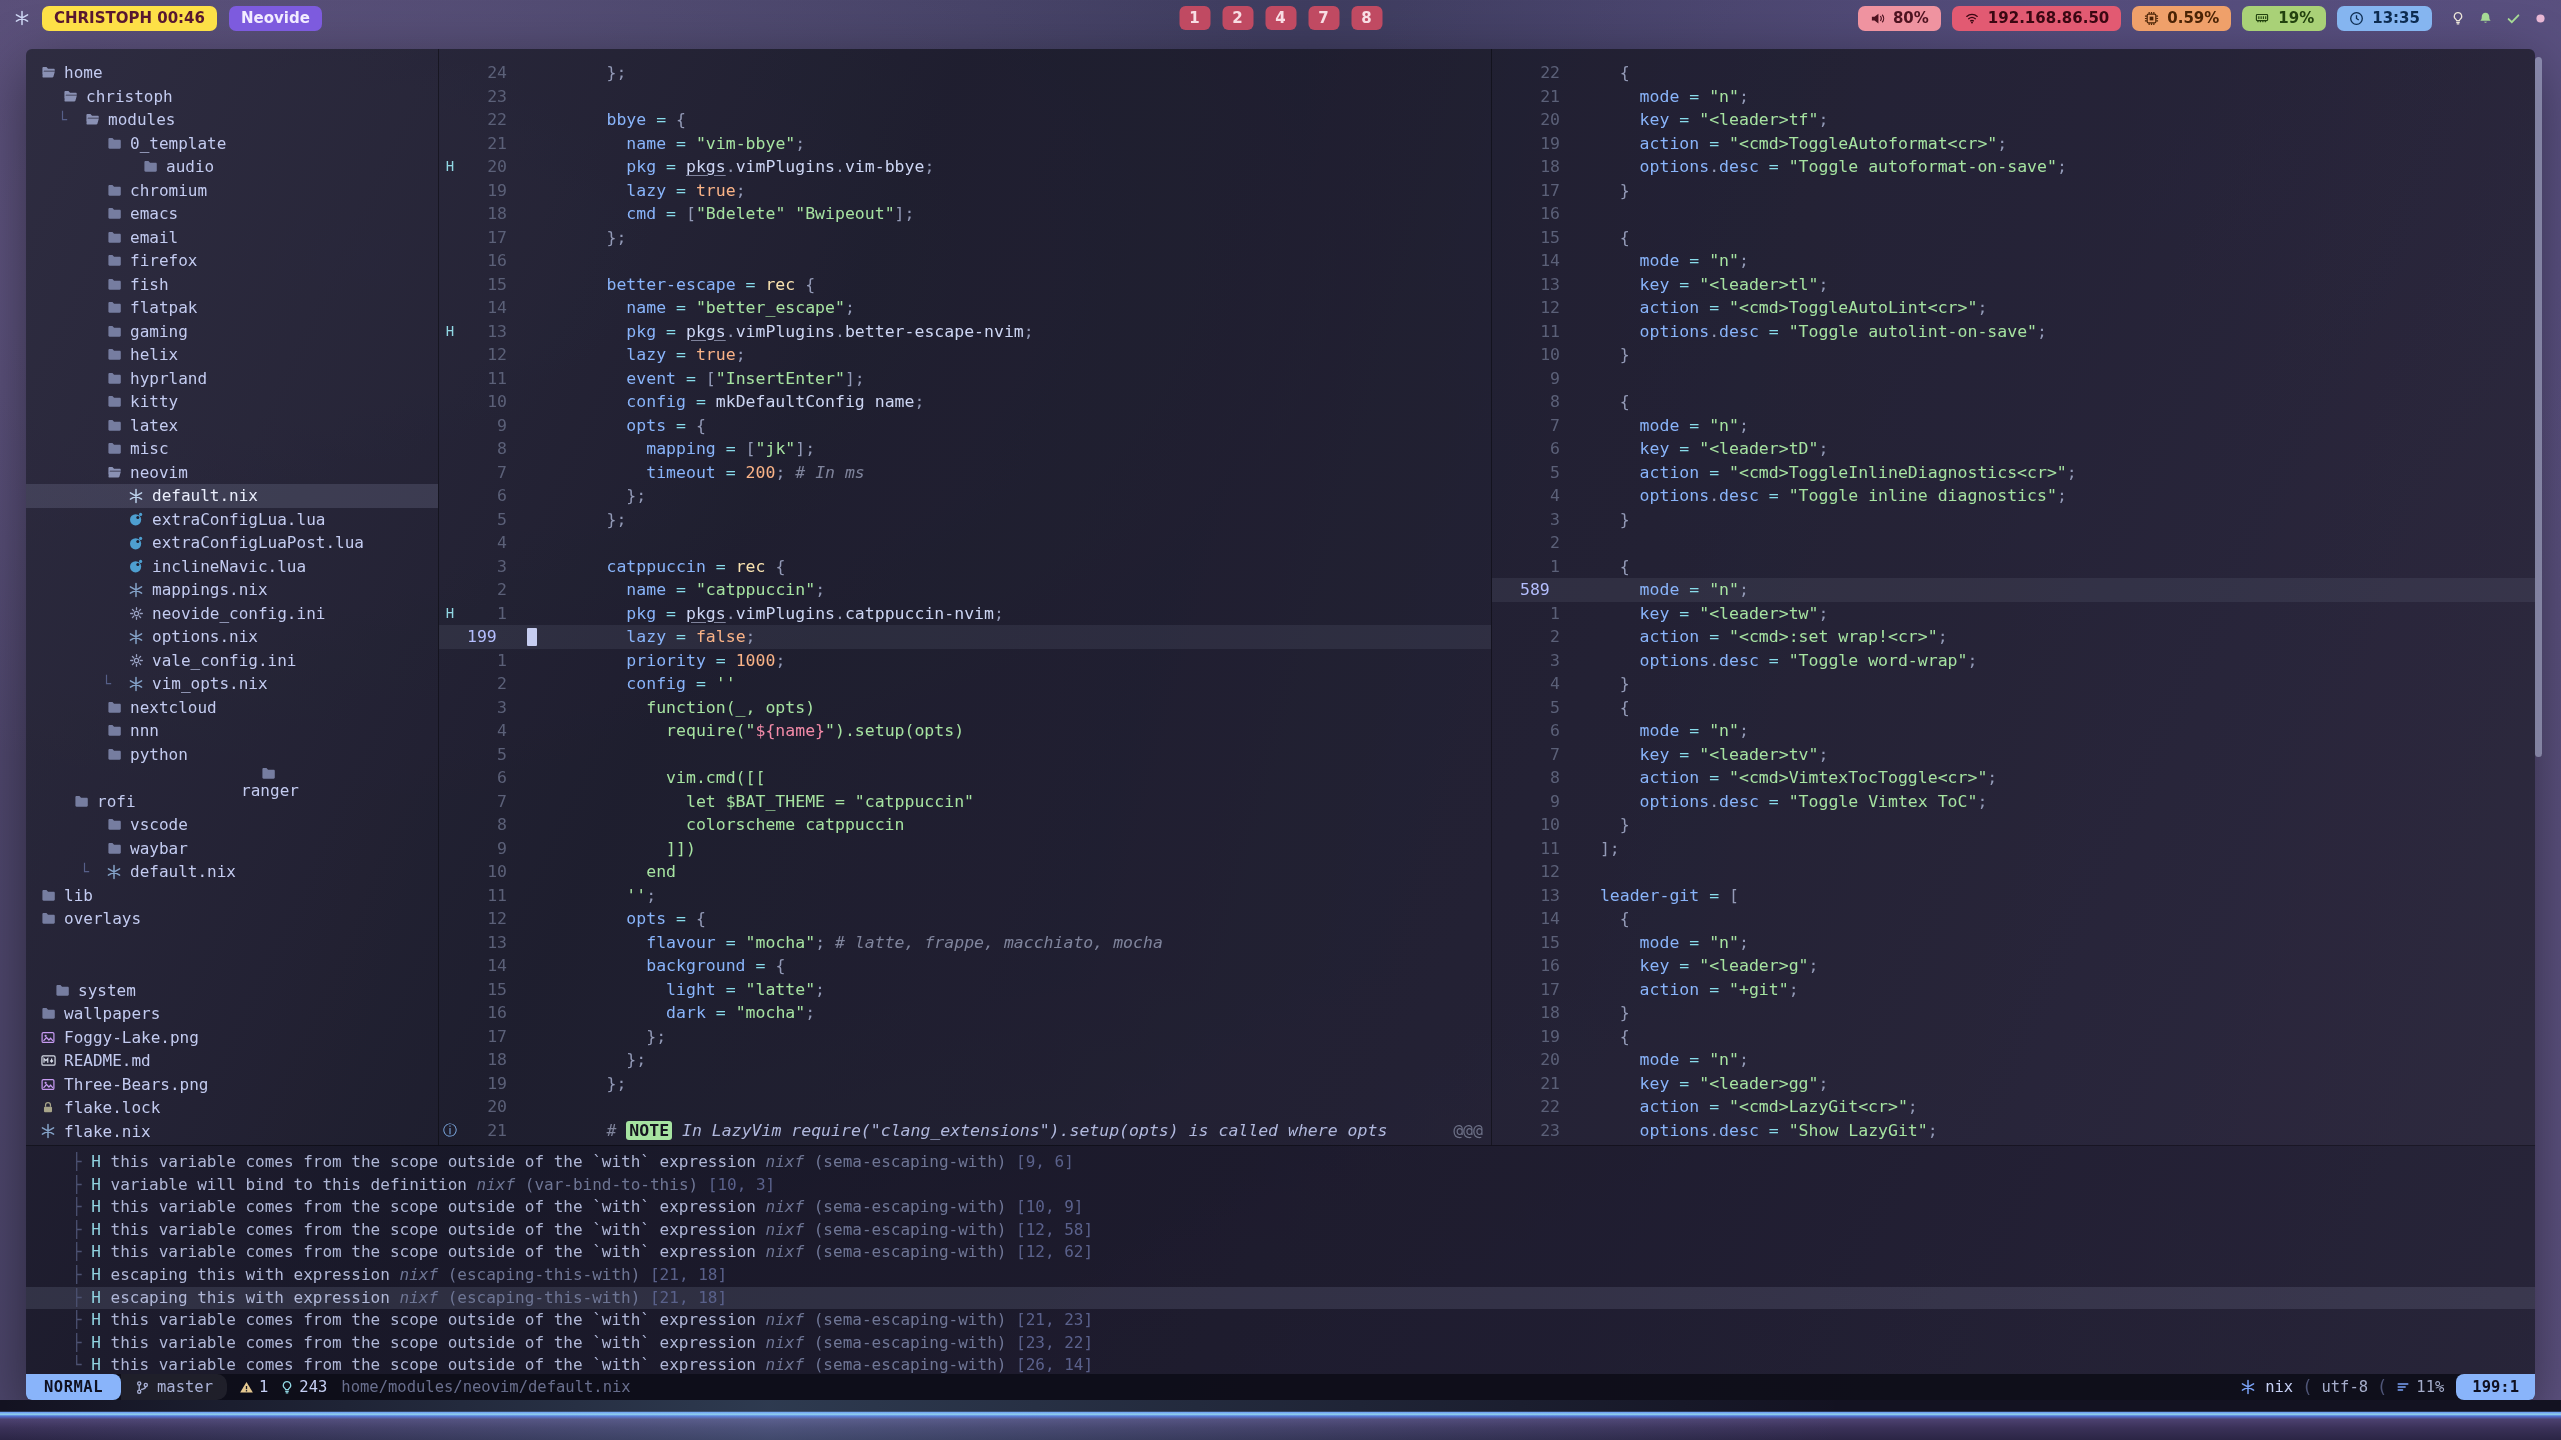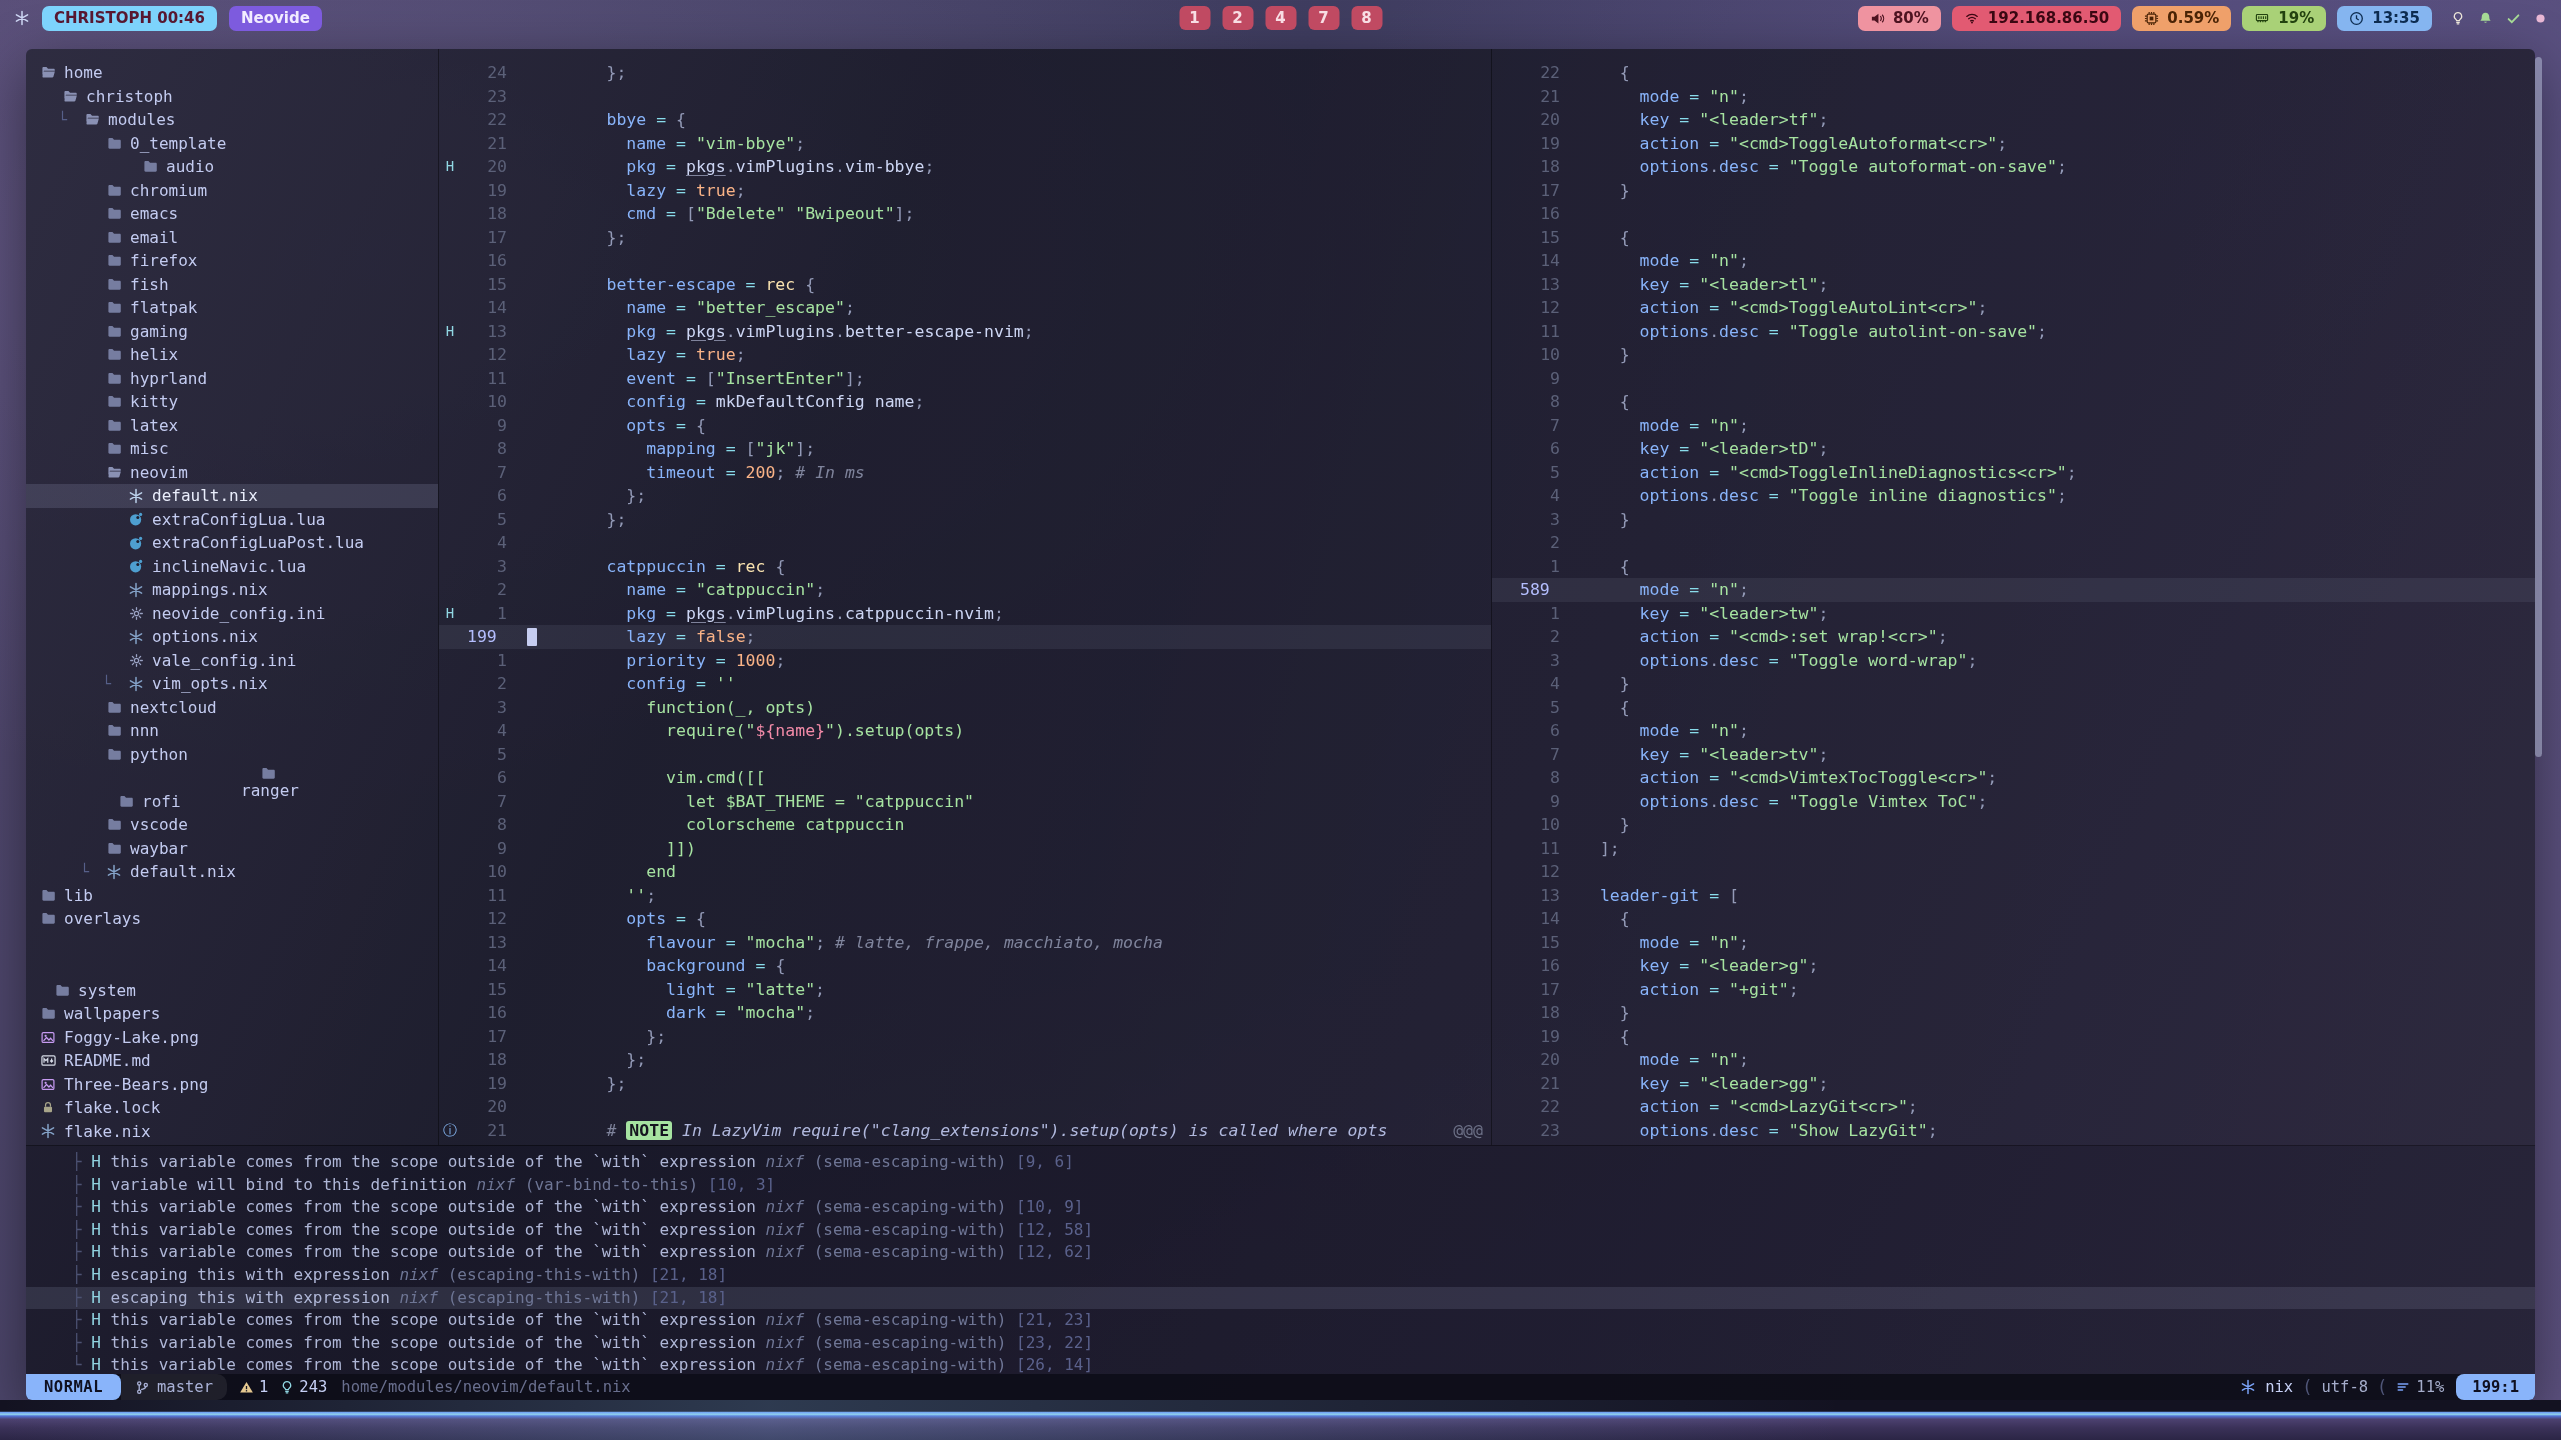--- a/index.html
+++ b/index.html
@@ -13,21 +13,21 @@
       radial-gradient(1800px 1000px at 50% 112%, rgba(150,105,175,0.35), transparent 65%),
       linear-gradient(105deg,#544a72 0%,#474366 22%,#3f3d60 45%,#514a74 68%,#5d5280 100%);
   }
   
   .topbar{position:absolute;top:0;left:0;right:0;height:36px;display:flex;align-items:center;
     padding:0 14px;font-family:"DejaVu Sans","Liberation Sans",sans-serif;font-size:15px;z-index:5}
   .tb-left{display:flex;align-items:center;gap:12px}
   .tb-logo{color:#cdd6f4;display:inline-flex;align-items:center}
   .pill{height:25px;border-radius:7px;padding:0 12px;display:inline-flex;align-items:center;gap:8px;
     font-weight:700;white-space:nowrap}
-  .pill-host{background:#7dd3fc;color:#571730}
+  .pill-host{background:#fde047;color:#571730}
   .pill-app{background:#7d5bde;color:#f2ecff}
   .tb-center{position:absolute;left:50%;transform:translateX(-50%);display:flex;gap:12px}
   .ws-pill{width:31px;height:24px;border-radius:6px;background:#c04a62;color:#f8dde4;
     display:inline-flex;align-items:center;justify-content:center;font-weight:700;font-size:15px}
   .tb-right{margin-left:auto;display:flex;align-items:center;gap:11px}
   .tray{display:flex;align-items:center;gap:13px;margin-left:8px}
   .tray-ic{display:inline-flex;align-items:center}
   .tray-bulb{color:#ece5d8}.tray-bell{color:#a6da95}.tray-check{color:#a6da95}.tray-dot{color:#e8b7d4}
   .svgi{display:inline-flex;align-items:center;justify-content:center;line-height:0}
   
@@ -470,21 +470,21 @@
           <span class="t-label">python</span>
         </div>
         <div class="tree-row" style="padding-left: 76px; flex-direction: column;">
           <span class="svgi t-icon ic-folder">
             <svg viewBox="0 0 16 16" width="17" height="15">
               <path fill="currentColor" d="M1.5 3.2c0-.7.5-1.2 1.2-1.2h3.1l1.7 1.9h6c.7 0 1.2.5 1.2 1.2v7.2c0 .7-.5 1.2-1.2 1.2H2.7c-.7 0-1.2-.5-1.2-1.2z"></path>
             </svg>
           </span>
           <span class="t-label">ranger</span>
         </div>
-        <div class="tree-row" style="padding-left: 88px;">
+        <div class="tree-row" style="padding-left: 43px;">
           <span class="svgi t-icon ic-folder">
             <svg viewBox="0 0 16 16" width="17" height="15">
               <path fill="currentColor" d="M1.5 3.2c0-.7.5-1.2 1.2-1.2h3.1l1.7 1.9h6c.7 0 1.2.5 1.2 1.2v7.2c0 .7-.5 1.2-1.2 1.2H2.7c-.7 0-1.2-.5-1.2-1.2z"></path>
             </svg>
           </span>
           <span class="t-label">rofi</span>
         </div>
         <div class="tree-row" style="padding-left: 76px;">
           <span class="svgi t-icon ic-folder">
             <svg viewBox="0 0 16 16" width="17" height="15">

